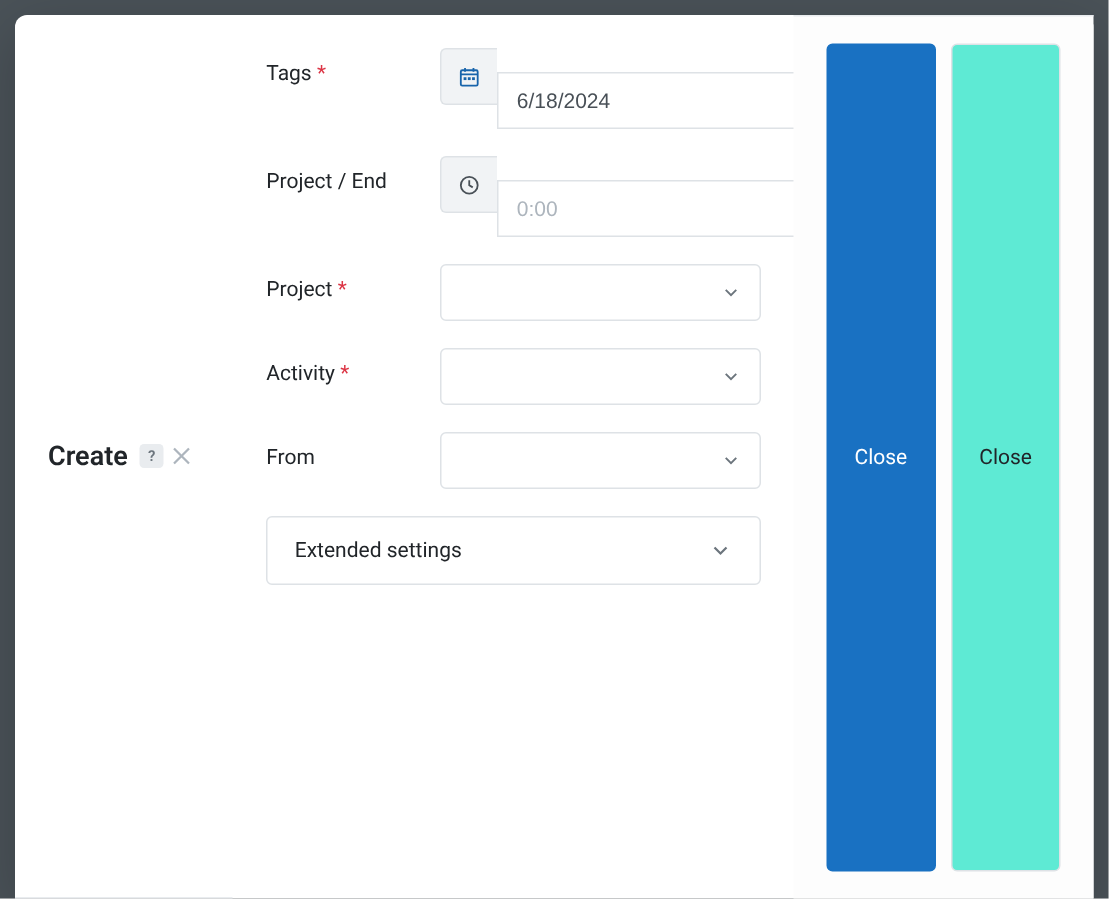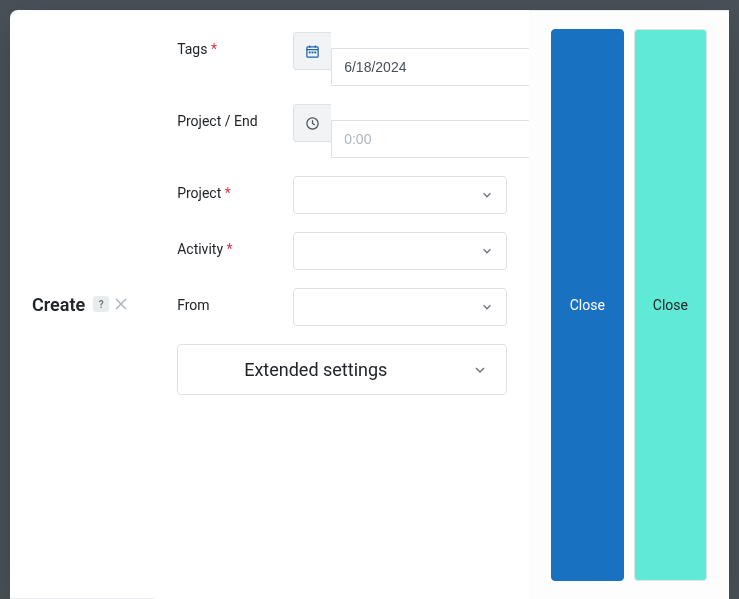--- a/index.html
+++ b/index.html
@@ -194,23 +194,22 @@
       border: 1px solid #dee2e6;
       border-radius: 4px;
       padding: 14px 18px;
       display: flex;
       align-items: center;
       justify-content: space-between;
       cursor: pointer;
       margin-top: 10px;
     }
     .expandable-label {
-      font-size: 18px;
+      font-size: 14px;
       color: #212529;
-      margin-left: 48px;
     }
     .expandable svg {
       width: 16px;
       height: 16px;
       color: #6c757d;
     }
     .modal-footer {
       padding: 18px 22px;
       border-top: 1px solid #e9ecef;
       display: flex;

